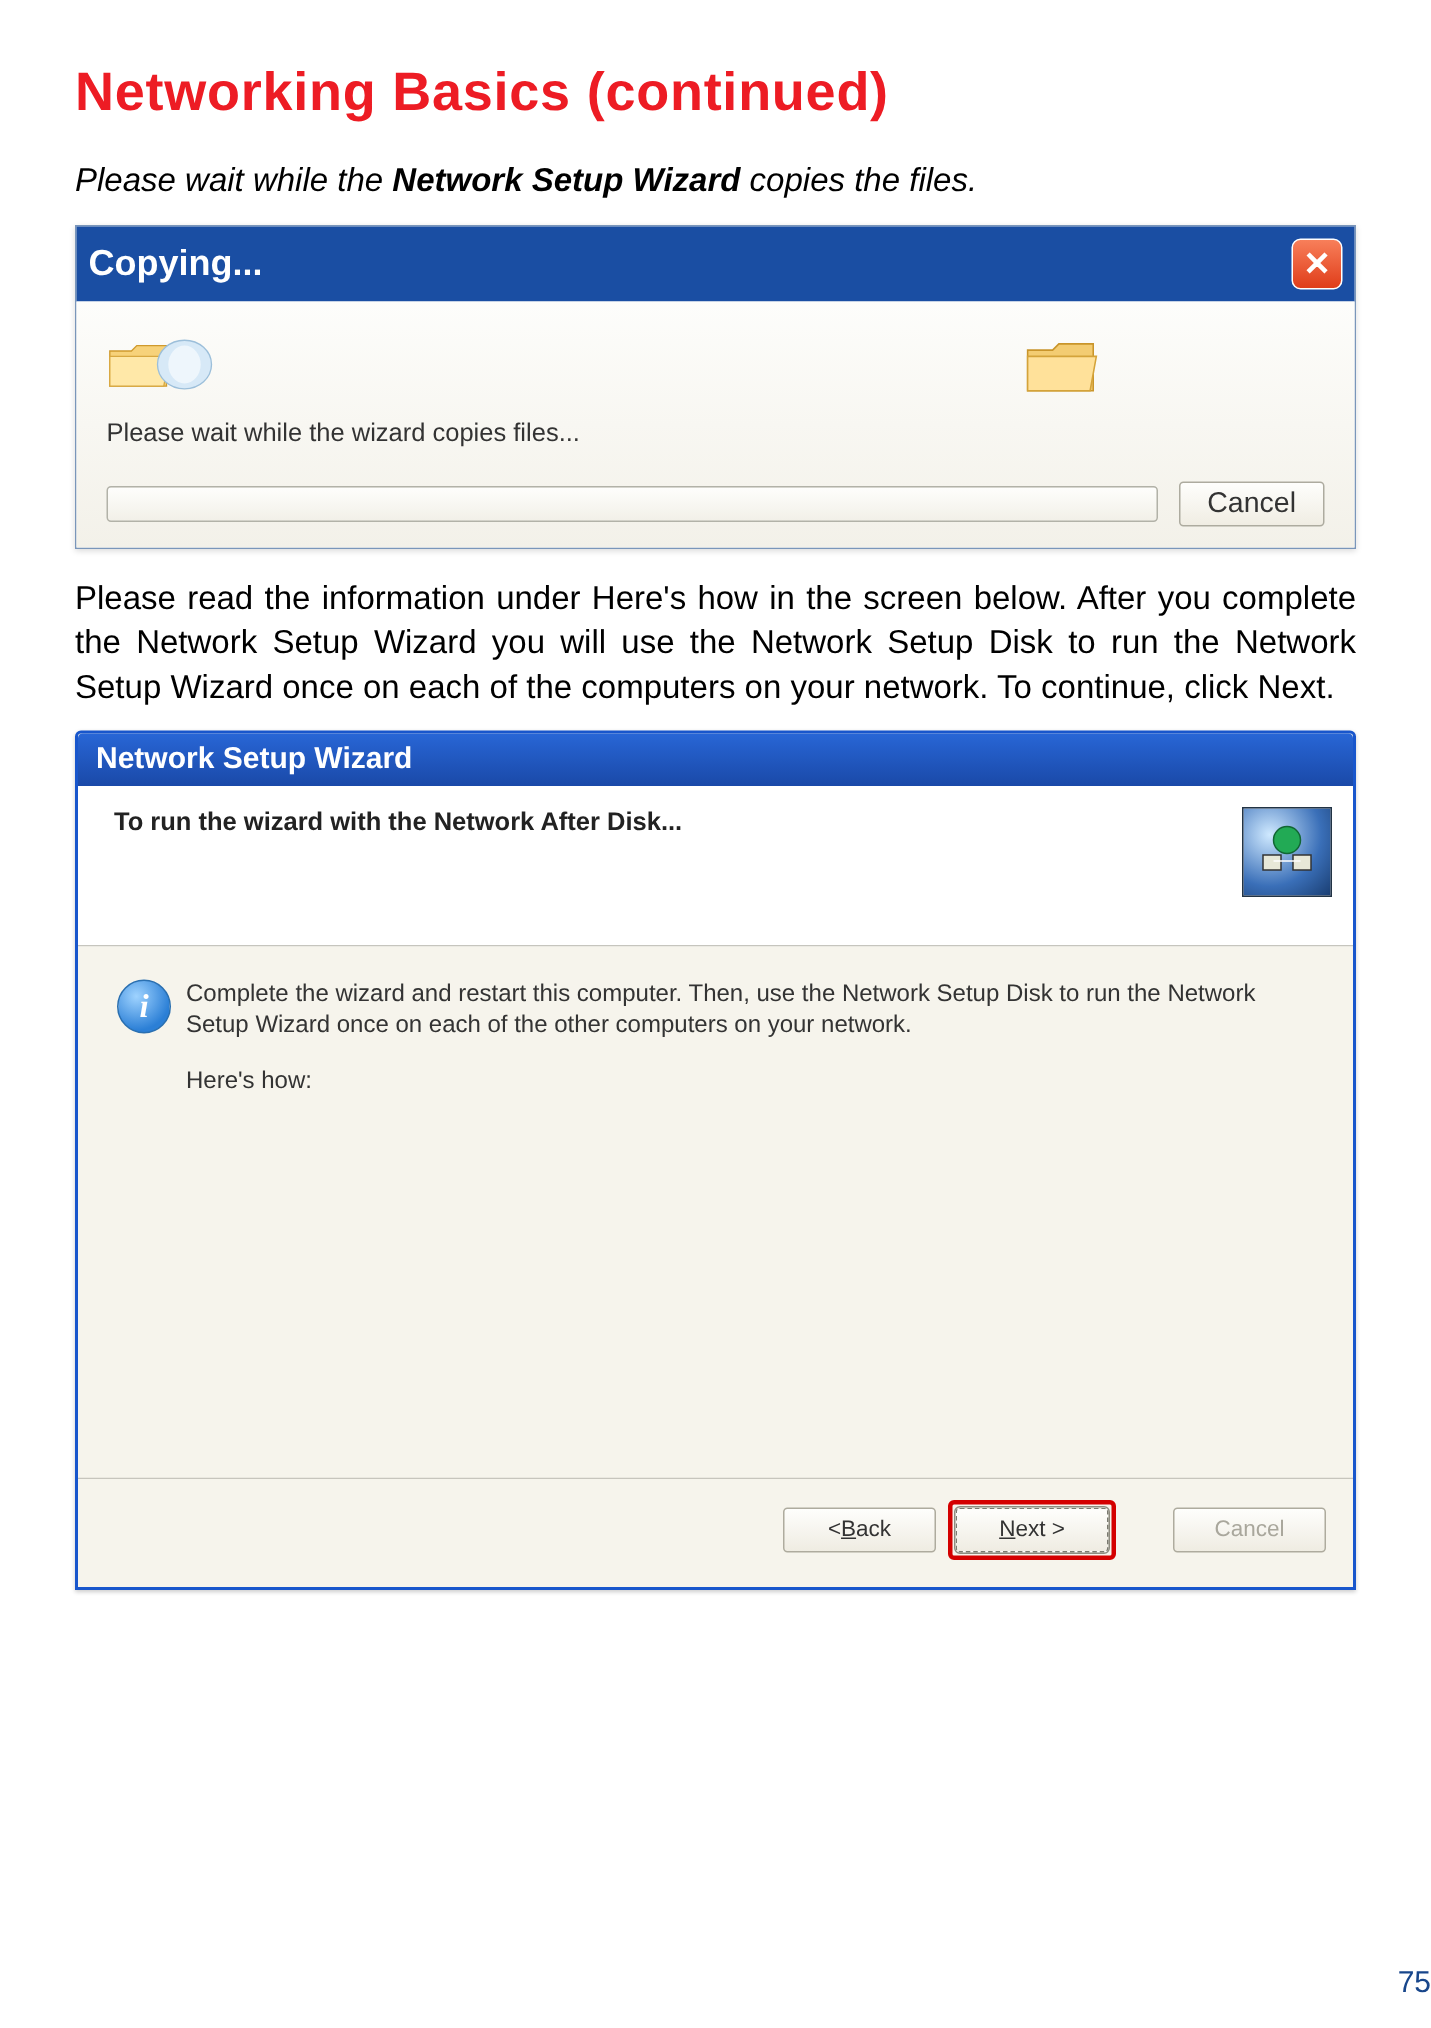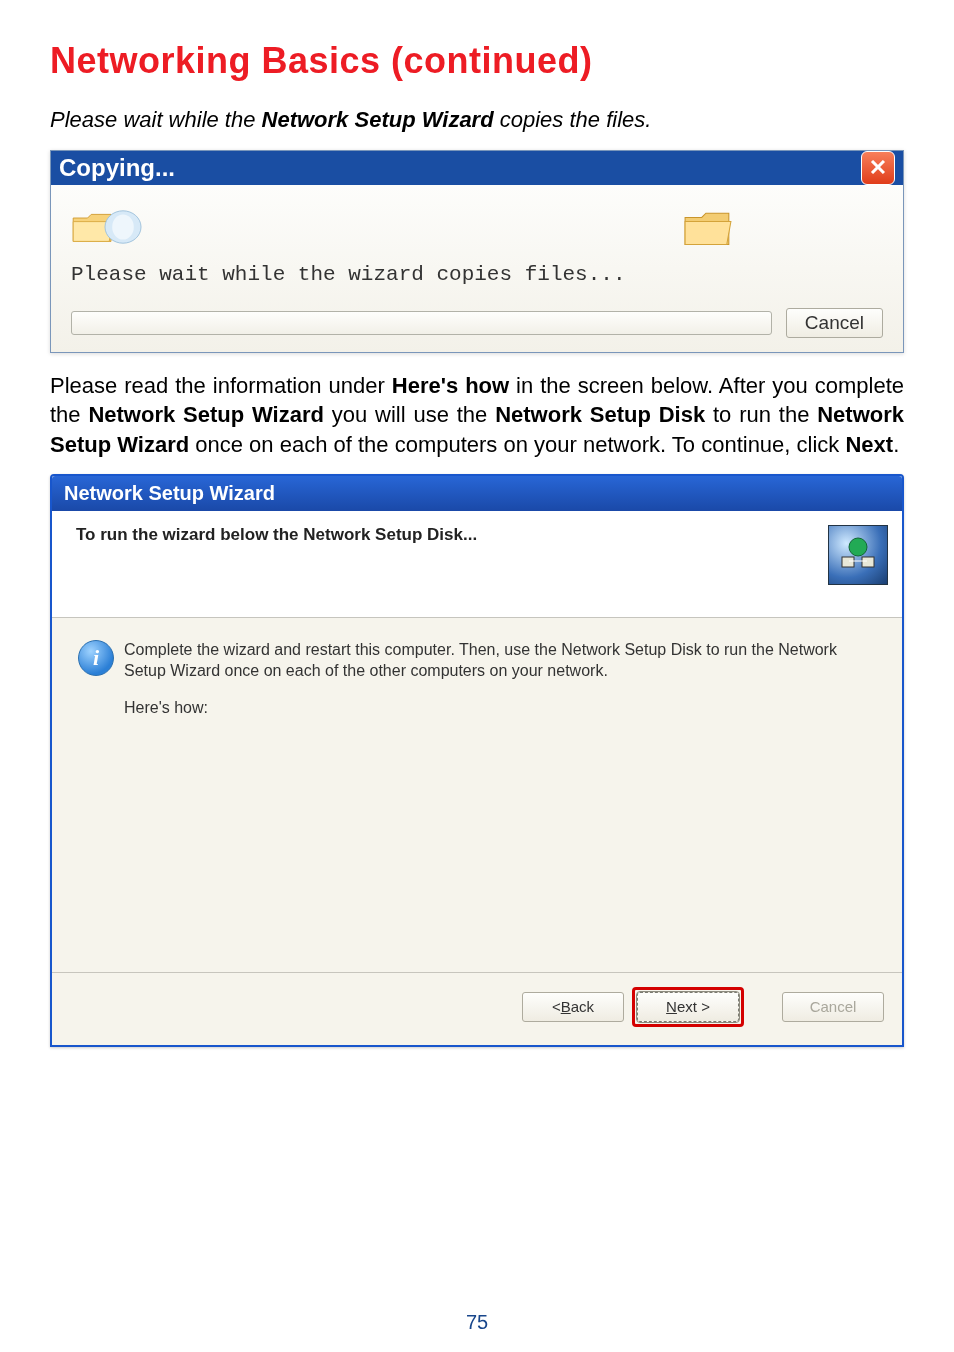--- a/index.html
+++ b/index.html
@@ -25,40 +25,40 @@
     line-height: 1.4;
     font-style: italic;
   }
   .intro-text b { font-weight: bold; }
   .para2 {
     font-size: 22px;
     line-height: 1.35;
     text-align: justify;
     margin: 18px 0 14px 0;
   }
-  .para2 b { font-weight: bold; }
+  .para2 b { font-weight: normal; }
 
   
   .copying-dialog {
     border: 1px solid #7a96ba;
     background: #fff;
     box-shadow: 0 1px 4px rgba(0,0,0,0.15);
     margin-bottom: 10px;
   }
   .copying-title {
     background: linear-gradient(to bottom, #1a4ea3, #1a4ea3);
     color: #fff;
     font-size: 24px;
     font-weight: bold;
     font-family: "Trebuchet MS", Tahoma, sans-serif;
     padding: 4px 8px;
     display: flex;
     justify-content: space-between;
     align-items: center;
-    height: 34px;
+    height: 50px;
   }
   .close-btn {
     width: 34px;
     height: 34px;
     background: linear-gradient(to bottom, #f87f5a, #e03d1a);
     border: 1px solid #fff;
     border-radius: 6px;
     display: flex;
     align-items: center;
     justify-content: center;
@@ -77,22 +77,22 @@
     margin-bottom: 16px;
   }
   .folder-group { display: flex; gap: -4px; }
   .folder-icon {
     width: 44px; height: 36px; position: relative;
   }
   .folder-icon svg { width: 100%; height: 100%; }
   .folder-single { width: 50px; height: 40px; margin-left: auto; margin-right: 150px;}
   .copy-anim-spacer { flex: 1; }
   .copying-text {
-    font-family: Liberation Mono, monospace;
-    font-size: 21px;
+    font-family: Liberation Sans, sans-serif;
+    font-size: 17px;
     color: #333;
     margin-bottom: 22px;
   }
   .progress-row {
     display: flex;
     align-items: center;
     gap: 14px;
   }
   .progress-bar {
     flex: 1;
@@ -203,21 +203,21 @@
   }
   .next-highlight .wiz-btn {
     border: 1px dashed #7a7a70;
     outline: 1px solid #8e8c80;
   }
   .wiz-gap { width: 22px; }
   .page-number {
     position: absolute;
     bottom: 18px;
     left: 0; right: 0;
-    text-align: center;
+    text-align: right;
     font-size: 20px;
     color: #18468b;
   }
   .underline-letter { text-decoration: underline; }
 </style>
 </head>
 <body>
 
 <h1 class="page-title">Networking Basics (continued)</h1>
 
@@ -264,21 +264,21 @@
   </div>
 </div>
 
 <p class="para2">
   <span>Please read the information under </span><b>Here's how</b><span> in the screen below.  After you complete the </span><b>Network Setup Wizard</b><span> you will use the </span><b>Network Setup Disk</b><span> to run the </span><b>Network Setup Wizard</b><span> once on each of the computers on your network.  To continue, click </span><b>Next</b><span>.</span>
 </p>
 
 <div class="wizard-dialog">
   <div class="wizard-titlebar">Network Setup Wizard</div>
   <div class="wizard-header">
-    <div class="wizard-header-text">To run the wizard below the Network Setup Disk...</div>
+    <div class="wizard-header-text">To run the wizard with the Network After Disk...</div>
     <div class="wizard-header-icon">
       <svg width="40" height="40" viewBox="0 0 40 40">
         <rect x="4" y="22" width="12" height="10" fill="#e8e8d8" stroke="#333"></rect>
         <rect x="24" y="22" width="12" height="10" fill="#e8e8d8" stroke="#333"></rect>
         <circle cx="20" cy="12" r="9" fill="#2a5" stroke="#163"></circle>
         <path d="M11 26 L29 26" stroke="#fff" stroke-width="1"></path>
       </svg>
     </div>
   </div>
   <div class="wizard-body">

